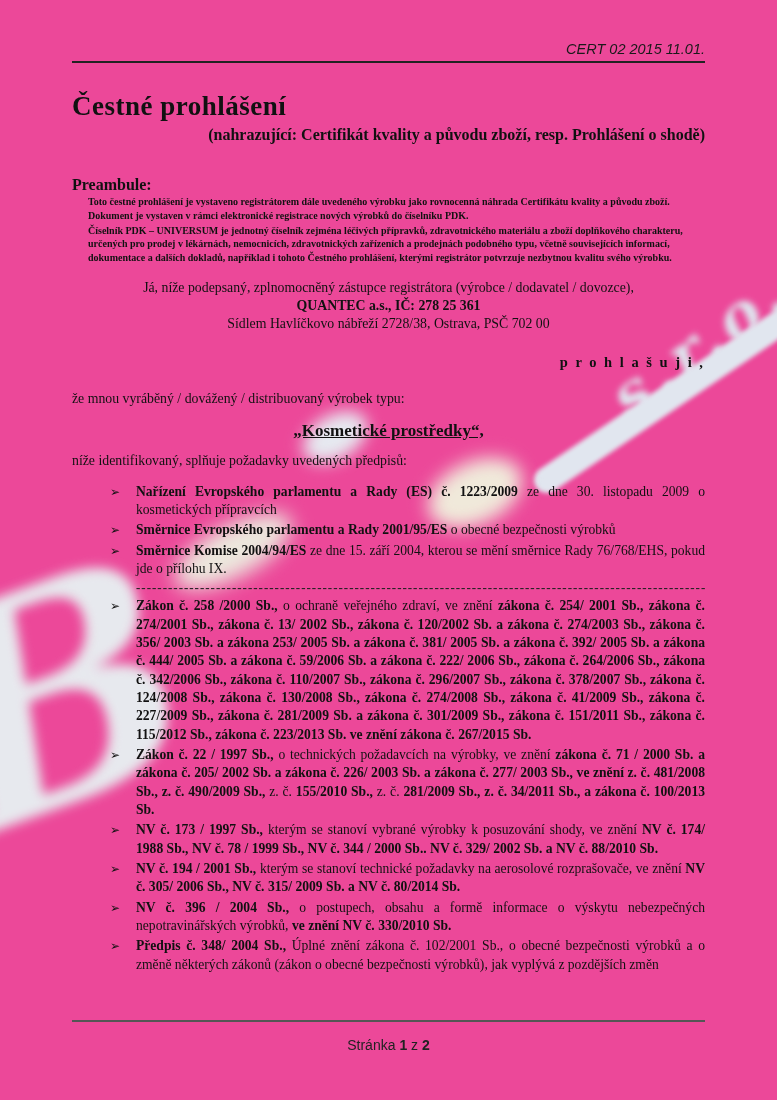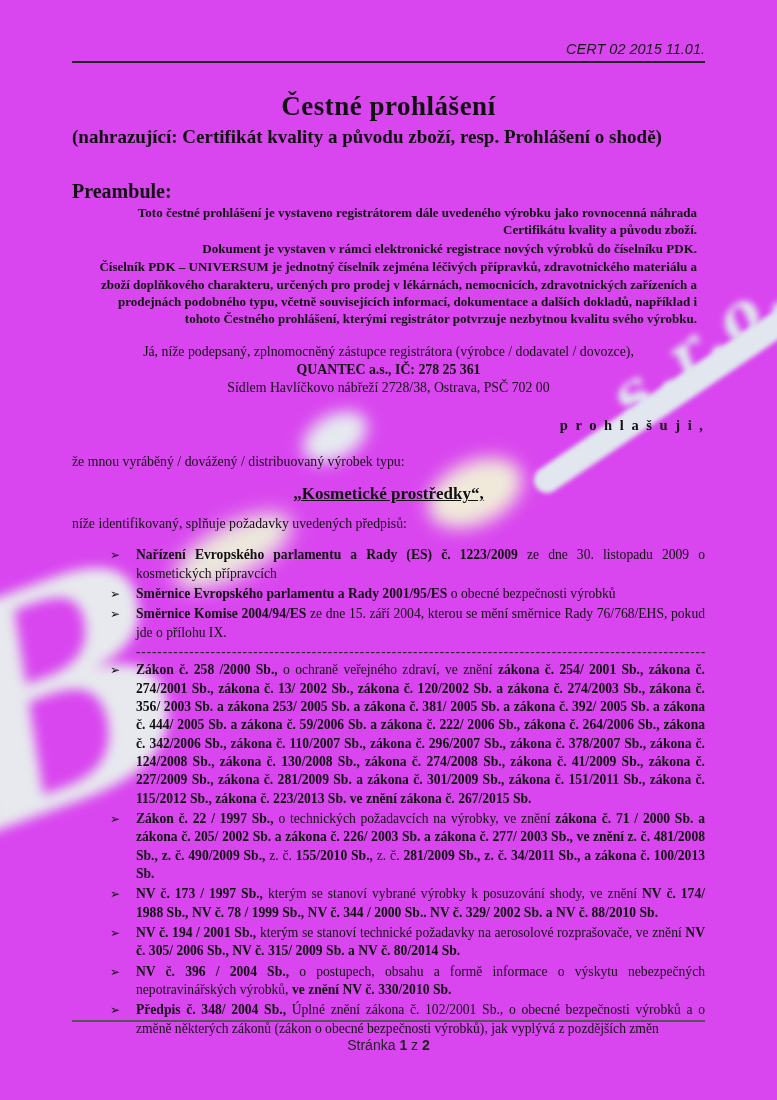--- a/index.html
+++ b/index.html
@@ -1,30 +1,30 @@
 <!DOCTYPE html>
 <html lang="cs"><head>
 <meta charset="utf-8">
 <style>
   html,body{margin:0;padding:0;background:#fff;}
-  .page{position:relative;width:777px;height:1100px;background:#d946ef;overflow:hidden;
+  .page{position:relative;width:777px;height:1100px;background:#ec4899;overflow:hidden;
         font-family:"Liberation Serif", serif;color:#111;}
   .content{position:relative;z-index:2;padding:0 72px;}
 
   
   .doc-header{padding-top:40px;text-align:right;border-bottom:2px solid #222;padding-bottom:3px;}
   .doc-ref{font-family:"Liberation Sans", sans-serif;font-style:italic;font-size:14.5px;color:#1a1a1a;}
 
   
-  .doc-title{margin-top:28px;text-align:center;font-size:27px;font-weight:bold;letter-spacing:.5px;}
-  .doc-subtitle{margin-top:4px;text-align:left;font-size:19px;font-weight:bold;}
+  .doc-title{margin-top:28px;text-align:left;font-size:27px;font-weight:bold;letter-spacing:.5px;}
+  .doc-subtitle{margin-top:4px;text-align:right;font-size:16px;font-weight:bold;}
 
   
-  .preamble-heading{margin-top:32px;font-size:20px;font-weight:bold;}
-  .preamble p{margin:1px 8px;font-size:13px;font-weight:bold;line-height:1.34;text-align:right;}
+  .preamble-heading{margin-top:32px;font-size:16px;font-weight:bold;}
+  .preamble p{margin:1px 16px;font-size:10px;font-weight:bold;line-height:1.34;text-align:left;}
 
   
   .declarant{margin-top:15px;text-align:center;font-size:13.8px;line-height:1.32;}
   .declarant .company{font-weight:bold;}
   .declare-word{margin:20px 0 18px 0;text-align:right;font-size:14.5px;font-weight:bold;letter-spacing:2px;}
 
   .lead-line{margin-top:20px;font-size:13.8px;}
   .product-type{margin:14px 0 12px 0;text-align:center;font-size:17px;font-weight:bold;text-decoration:underline;}
   .follow-line{margin-bottom:14px;font-size:13.8px;}
 

